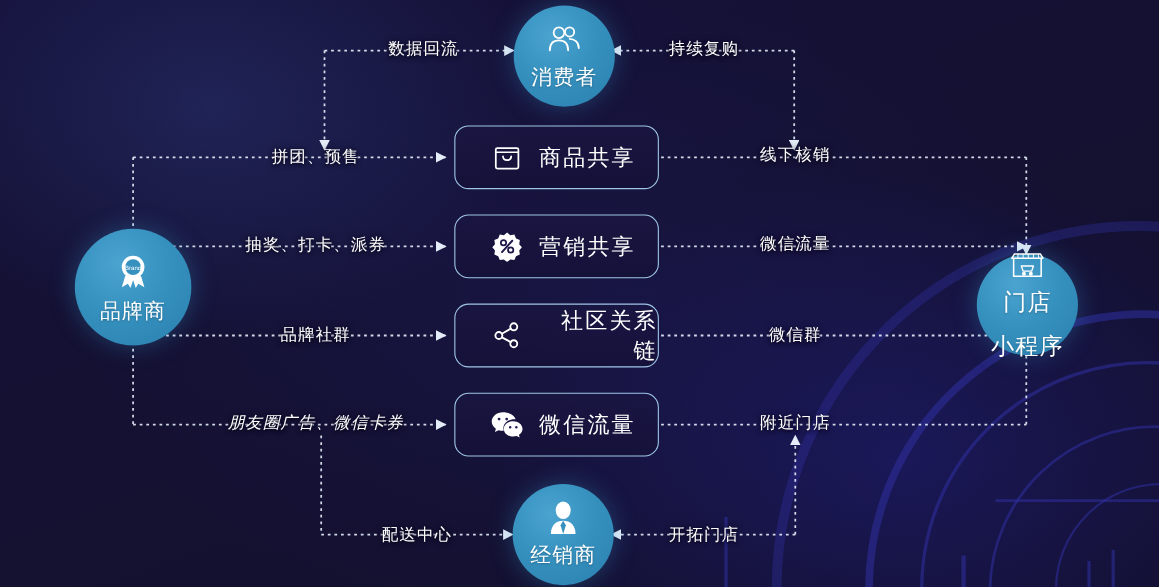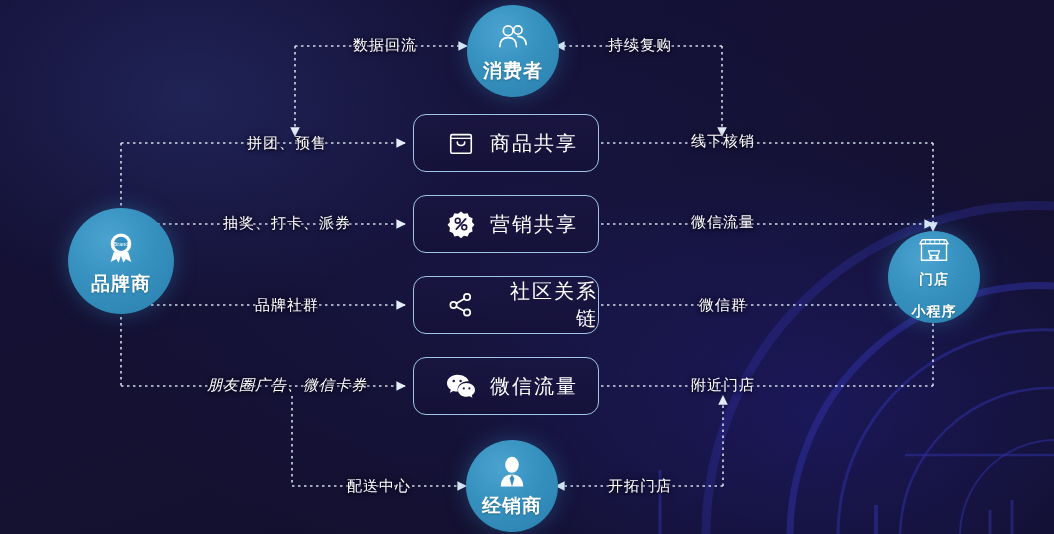--- a/index.html
+++ b/index.html
@@ -20,23 +20,23 @@
   .node{
     position:absolute;border-radius:50%;
     background:radial-gradient(circle at 38% 30%, #4ba3cf 0%, #3691bf 45%, #2a7fad 100%);
     box-shadow:0 0 22px rgba(58,150,200,0.35);
     display:flex;flex-direction:column;align-items:center;justify-content:center;
     text-align:center;
   }
   .node .nicon{display:block;}
   .node .nlabel{
     font-size:19px;letter-spacing:1px;color:#ffffff;line-height:1.12;
-    margin-top:3px;font-weight:700;text-shadow:0 1px 2px rgba(0,0,0,.25);
-  }
-  .node.two .nlabel{font-size:14px;}
+    margin-top:3px;font-weight:400;text-shadow:0 1px 2px rgba(0,0,0,.25);
+  }
+  .node.two .nlabel{font-size:21px;}
 
   .card{
     position:absolute;width:186px;height:58px;border-radius:13px;
     border:1px solid #9fc6e6;
     background:linear-gradient(180deg,rgba(26,22,66,.72),rgba(20,16,54,.72));
     display:flex;align-items:center;gap:14px;padding-left:32px;
     box-sizing:border-box;
   }
   .card .cicon{width:30px;height:30px;flex:0 0 30px;display:flex;align-items:center;justify-content:center;}
   .card .clabel{font-size:20px;letter-spacing:2px;color:#ffffff;}

